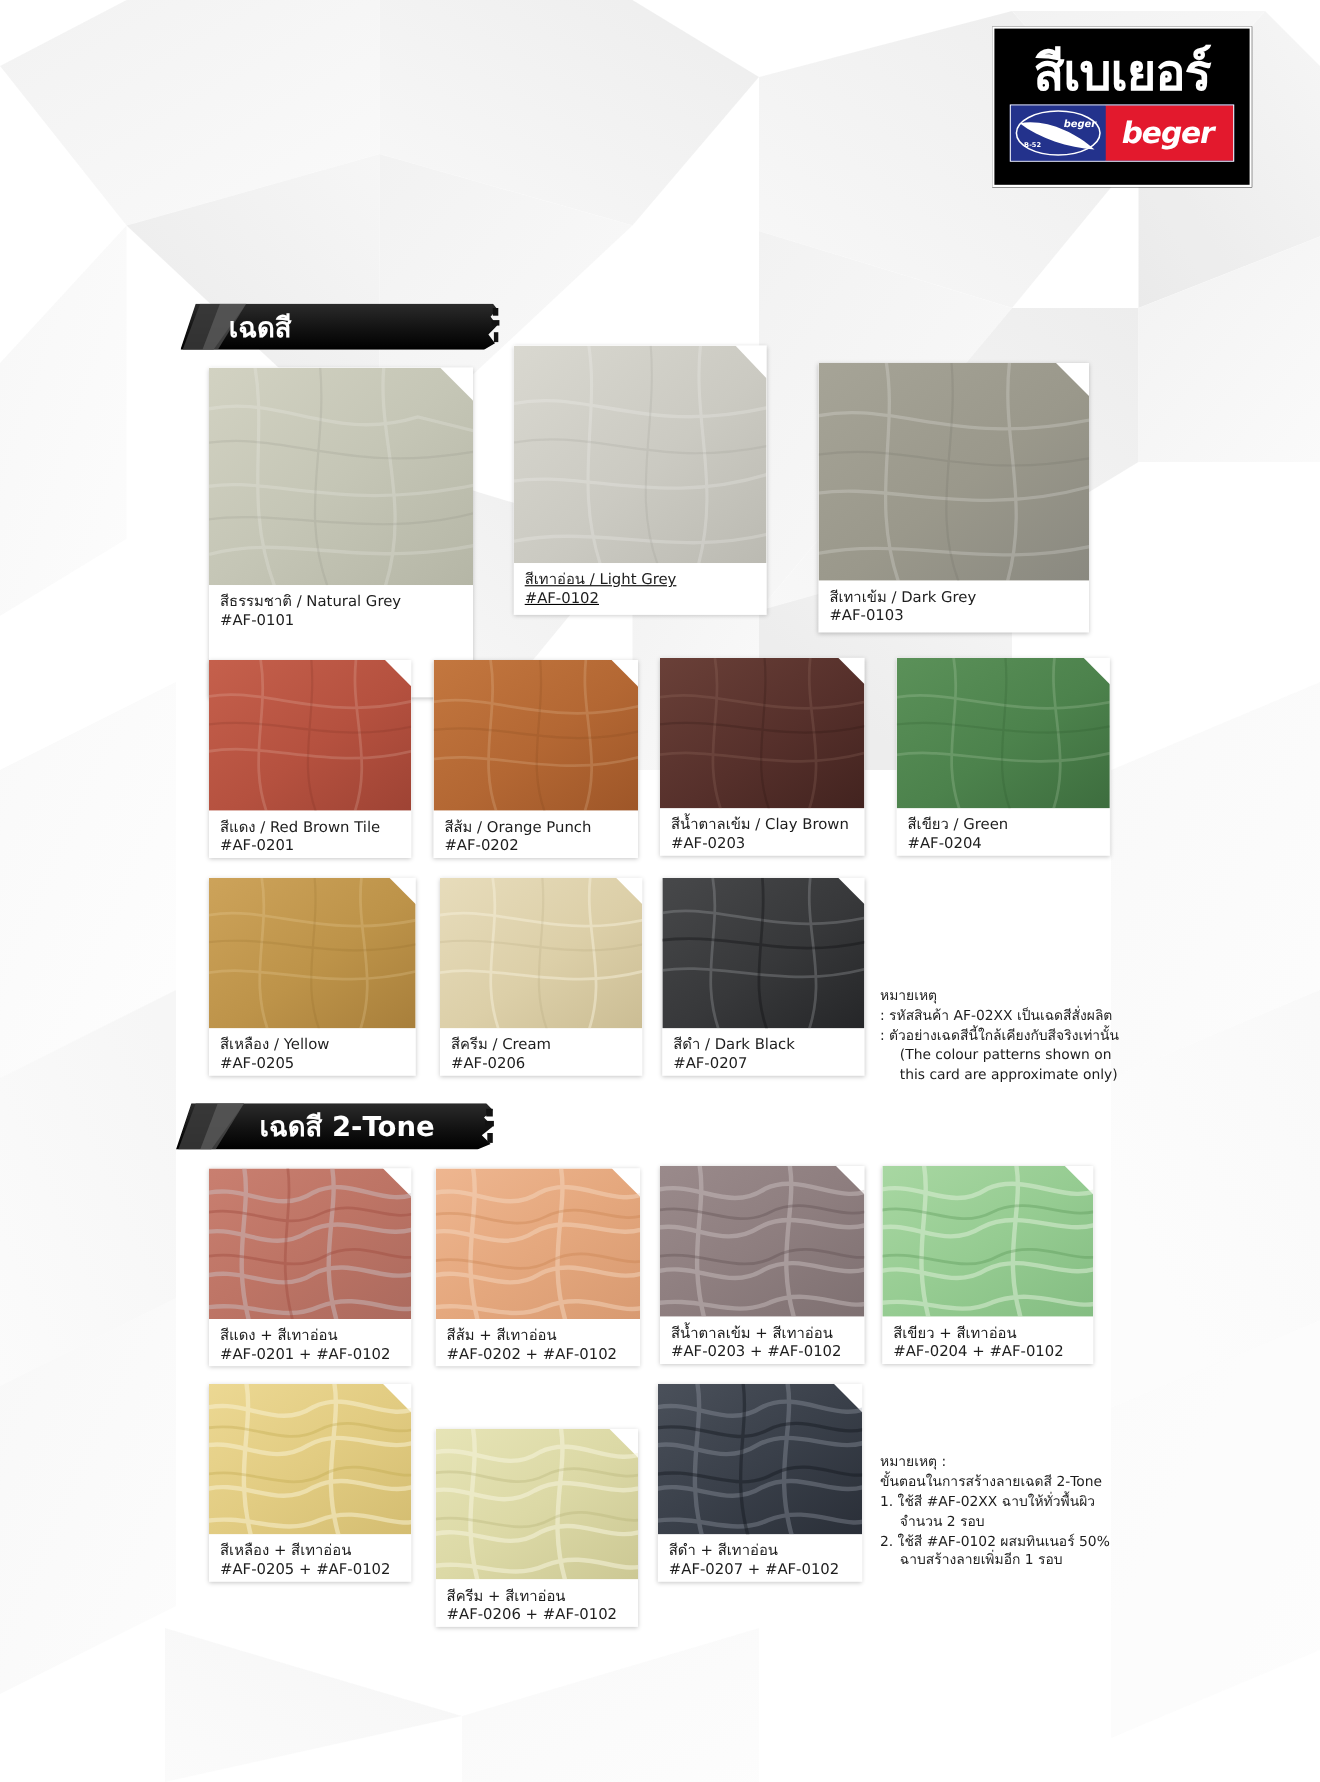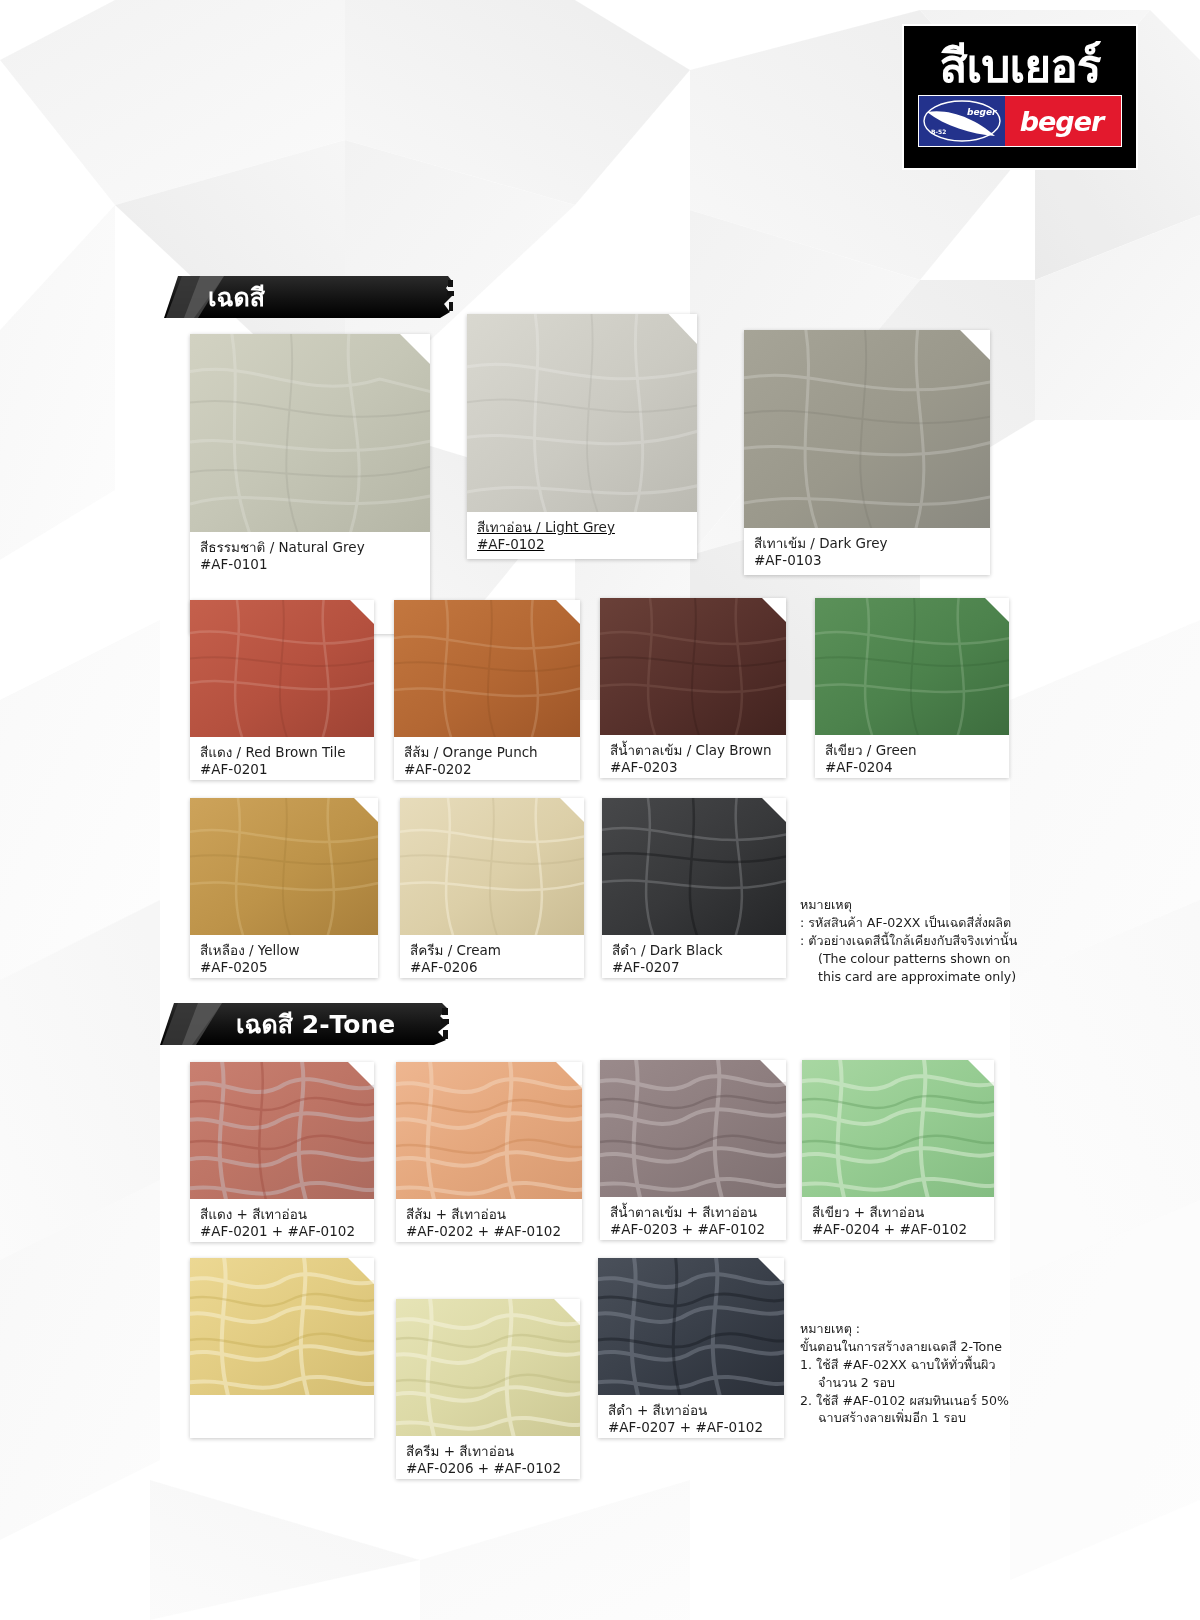--- a/index.html
+++ b/index.html
@@ -675,20 +675,24 @@
           <path d="M-10 126 C35 116 65 140 100 124 C140 108 170 136 195 122"></path>
           <path d="M32 -10 C44 35 20 75 40 145"></path>
           <path d="M112 -10 C124 35 98 78 120 145"></path>
         </g>
         <g opacity="0.3" fill="none" stroke="#bba143" stroke-width="2.5">
           <path d="M-10 42 C35 30 65 60 100 42 C135 24 165 54 195 38"></path>
           <path d="M-10 84 C35 72 70 102 105 82 C140 64 170 92 195 80"></path>
         </g>
       </svg>
     </div>
+    <div class="card-label">
+      <span class="nm">สีเหลือง + สีเทาอ่อน</span>
+      <span class="cd">#AF-0205 + #AF-0102</span>
+    </div>
   </div>
 
   <div class="card" style="left:396px; top:1258px; width:184px; height:180px;margin-top:41px;">
     <div class="card-swatch" style="height:137px;">
       <svg viewBox="0 0 184 137" preserveAspectRatio="none" xmlns="http://www.w3.org/2000/svg">
         <defs>
             <linearGradient id="t22" x1="0" y1="0" x2="1" y2="1">
               <stop offset="0%" stop-color="#e6e4b6"></stop>
               <stop offset="50%" stop-color="#dcd9a6"></stop>
               <stop offset="100%" stop-color="#ccc894"></stop>

